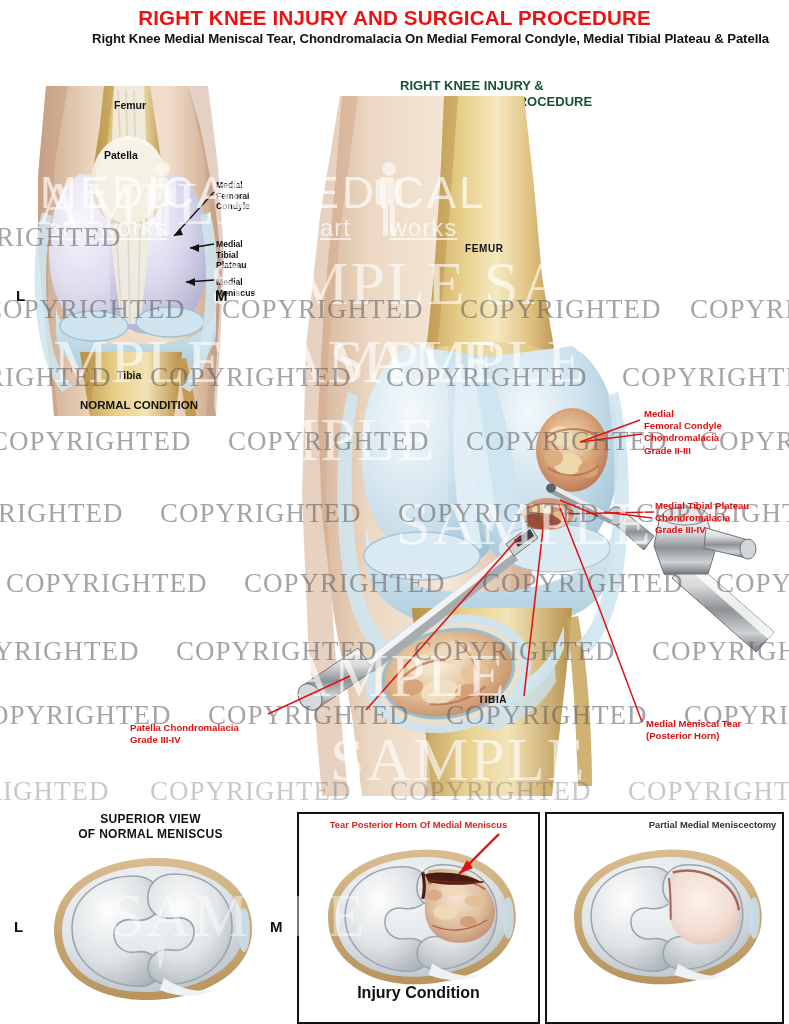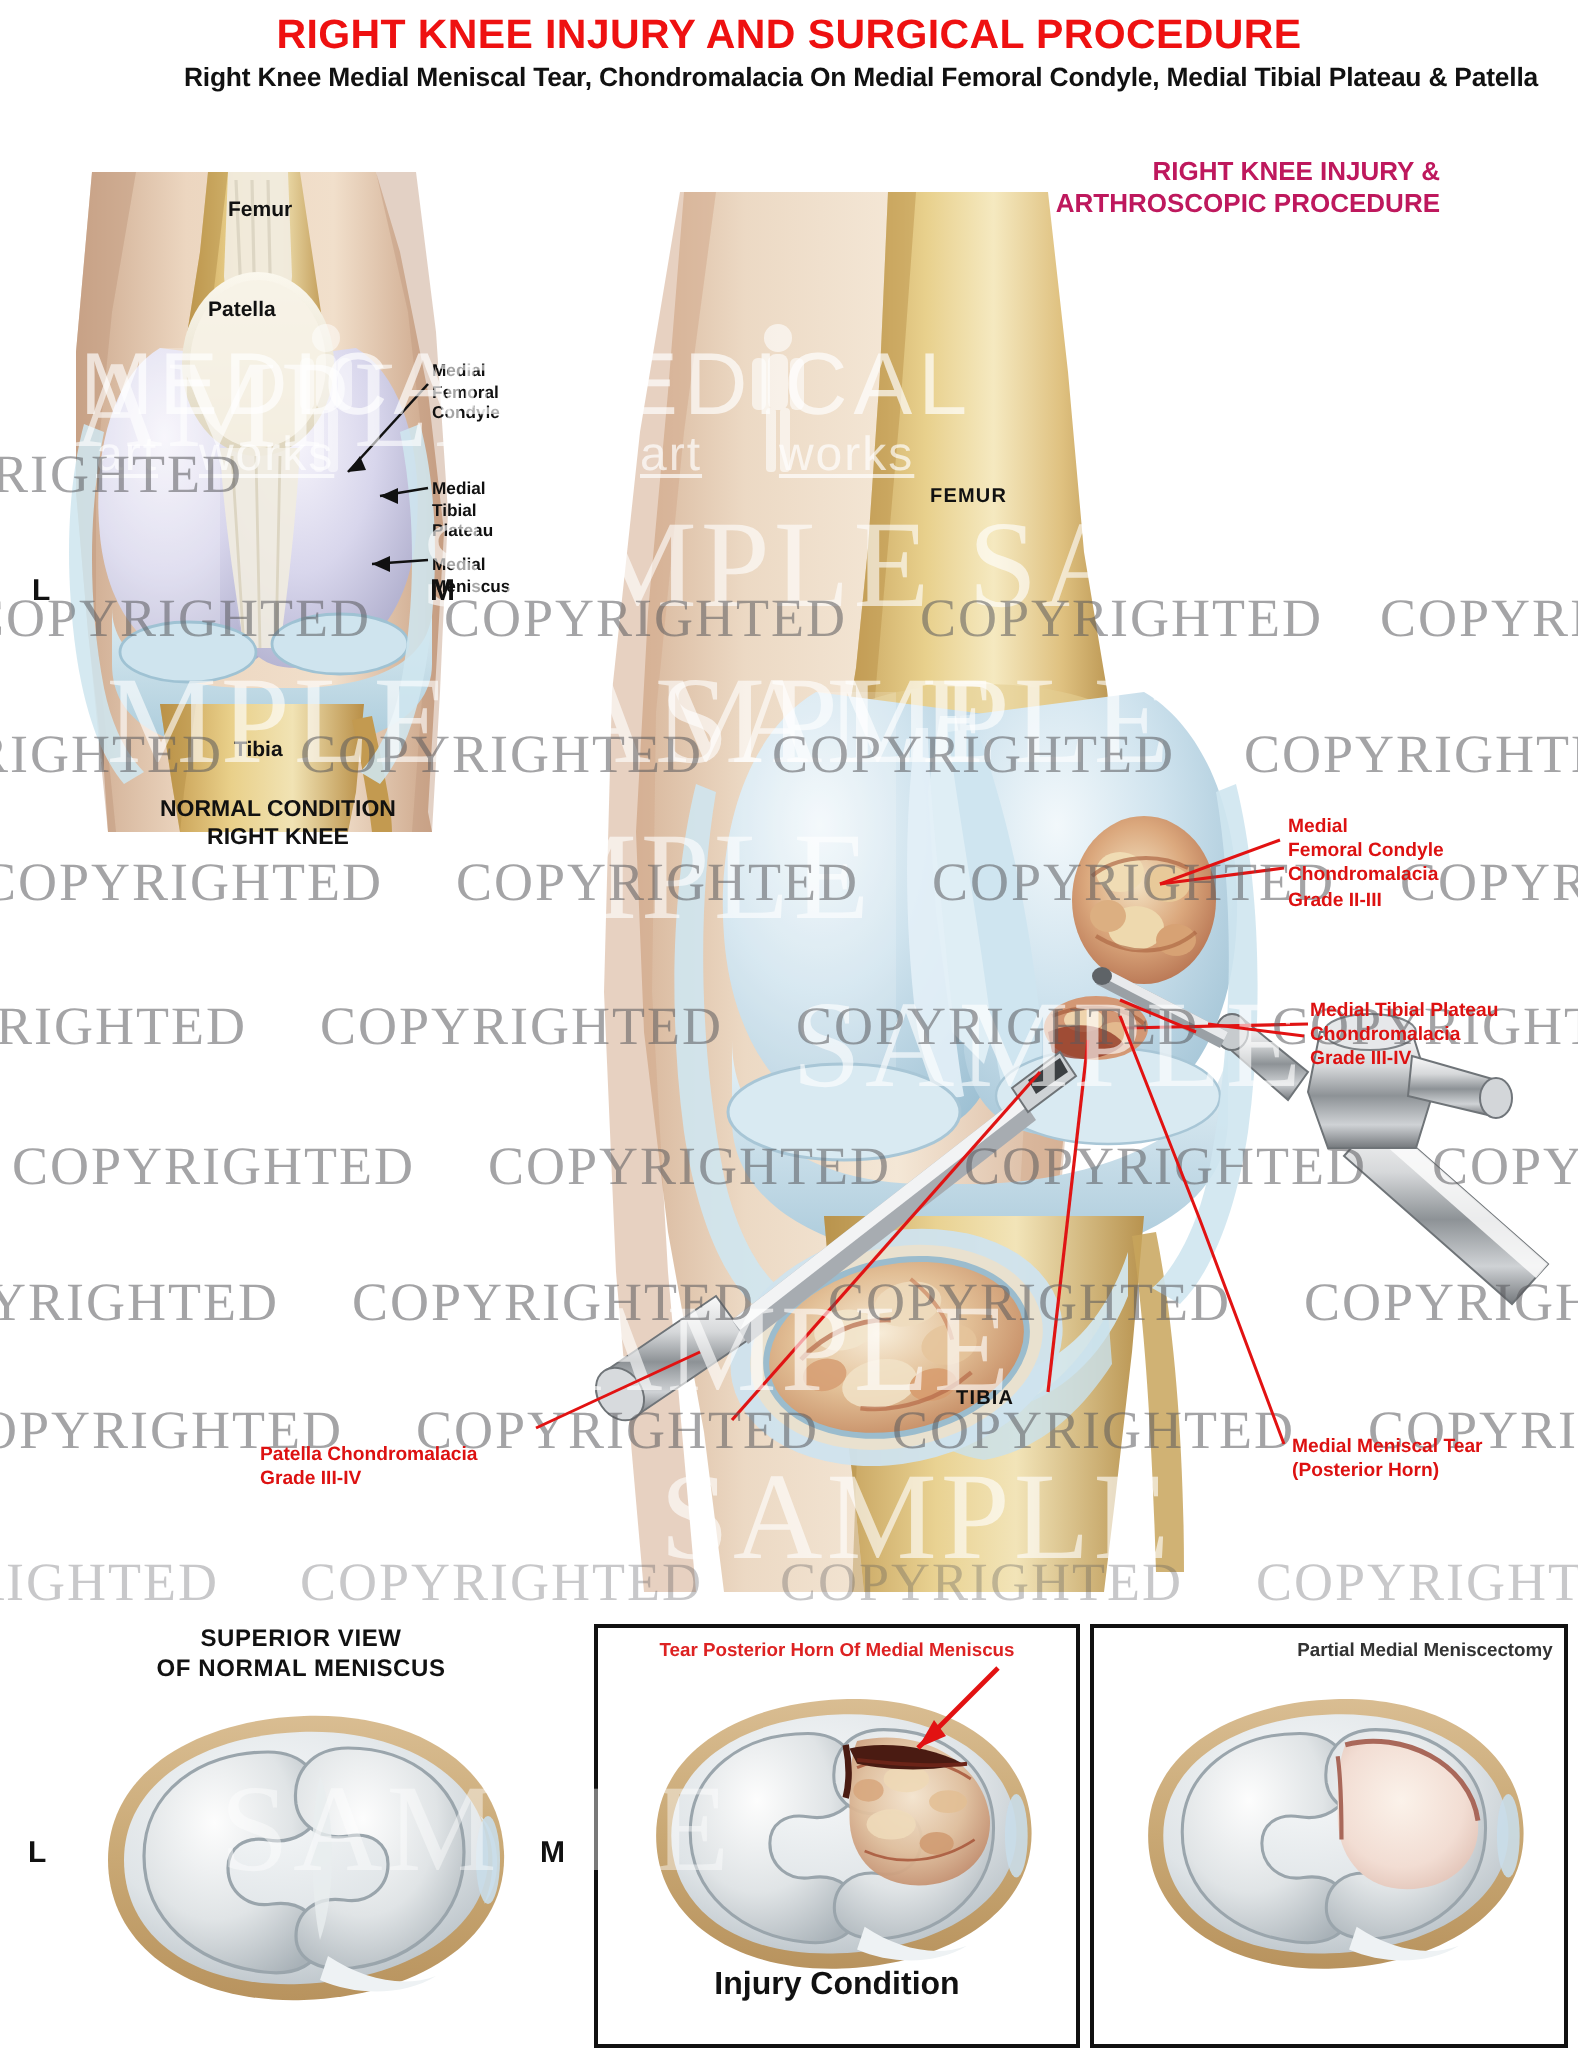--- a/index.html
+++ b/index.html
@@ -17,22 +17,22 @@
   }
   .title-sub1{
     position:absolute;left:0;top:31px;width:789px;text-align:center;
     font-size:13.2px;font-weight:bold;color:#111;letter-spacing:-.1px;padding-left:36px;
   }
   .title-sub2{
     position:absolute;left:0;top:50px;width:789px;text-align:center;
     font-size:13.2px;font-weight:bold;color:#111;letter-spacing:-.1px;
   }
   .panel-title{
-    position:absolute;left:400px;top:78px;width:320px;text-align:right;
-    font-size:13px;font-weight:bold;color:#be185d;line-height:16px;
+    position:absolute;left:400px;top:78px;width:320px;text-align:left;
+    font-size:13px;font-weight:bold;color:#14532d;line-height:16px;
   }
 
   
   .wm-layer{position:absolute;inset:0;pointer-events:none;z-index:40;}
   .wm-copy{
     position:absolute;font-family:"Liberation Serif", serif;
     font-size:27px;color:rgba(90,90,92,.55);white-space:nowrap;letter-spacing:1px;
   }
   .wm-sample{
     position:absolute;font-family:"Liberation Serif", serif;
@@ -362,21 +362,20 @@
     <path d="M24,66 L33,65 L30,58 Z" fill="#111"></path>
     <path d="M40,78 L49,74 L49,82 Z" fill="#111"></path>
     <path d="M36,112 L45,108 L45,116 Z" fill="#111"></path>
   </svg>
 
   <div class="lbl-LM" style="left:16px;top:287px;">L</div>
   <div class="lbl-LM" style="left:215px;top:287px;">M</div>
 
   <div class="left-caption">
     <div>NORMAL CONDITION</div>
-    <div>RIGHT KNEE</div>
   </div>
 
   <div class="red-callout" style="left:644px;top:408px;">
     <div>Medial</div>
     <div>Femoral Condyle</div>
     <div>Chondromalacia</div>
     <div>Grade II-III</div>
   </div>
 
   <div class="red-callout" style="left:655px;top:500px;">

